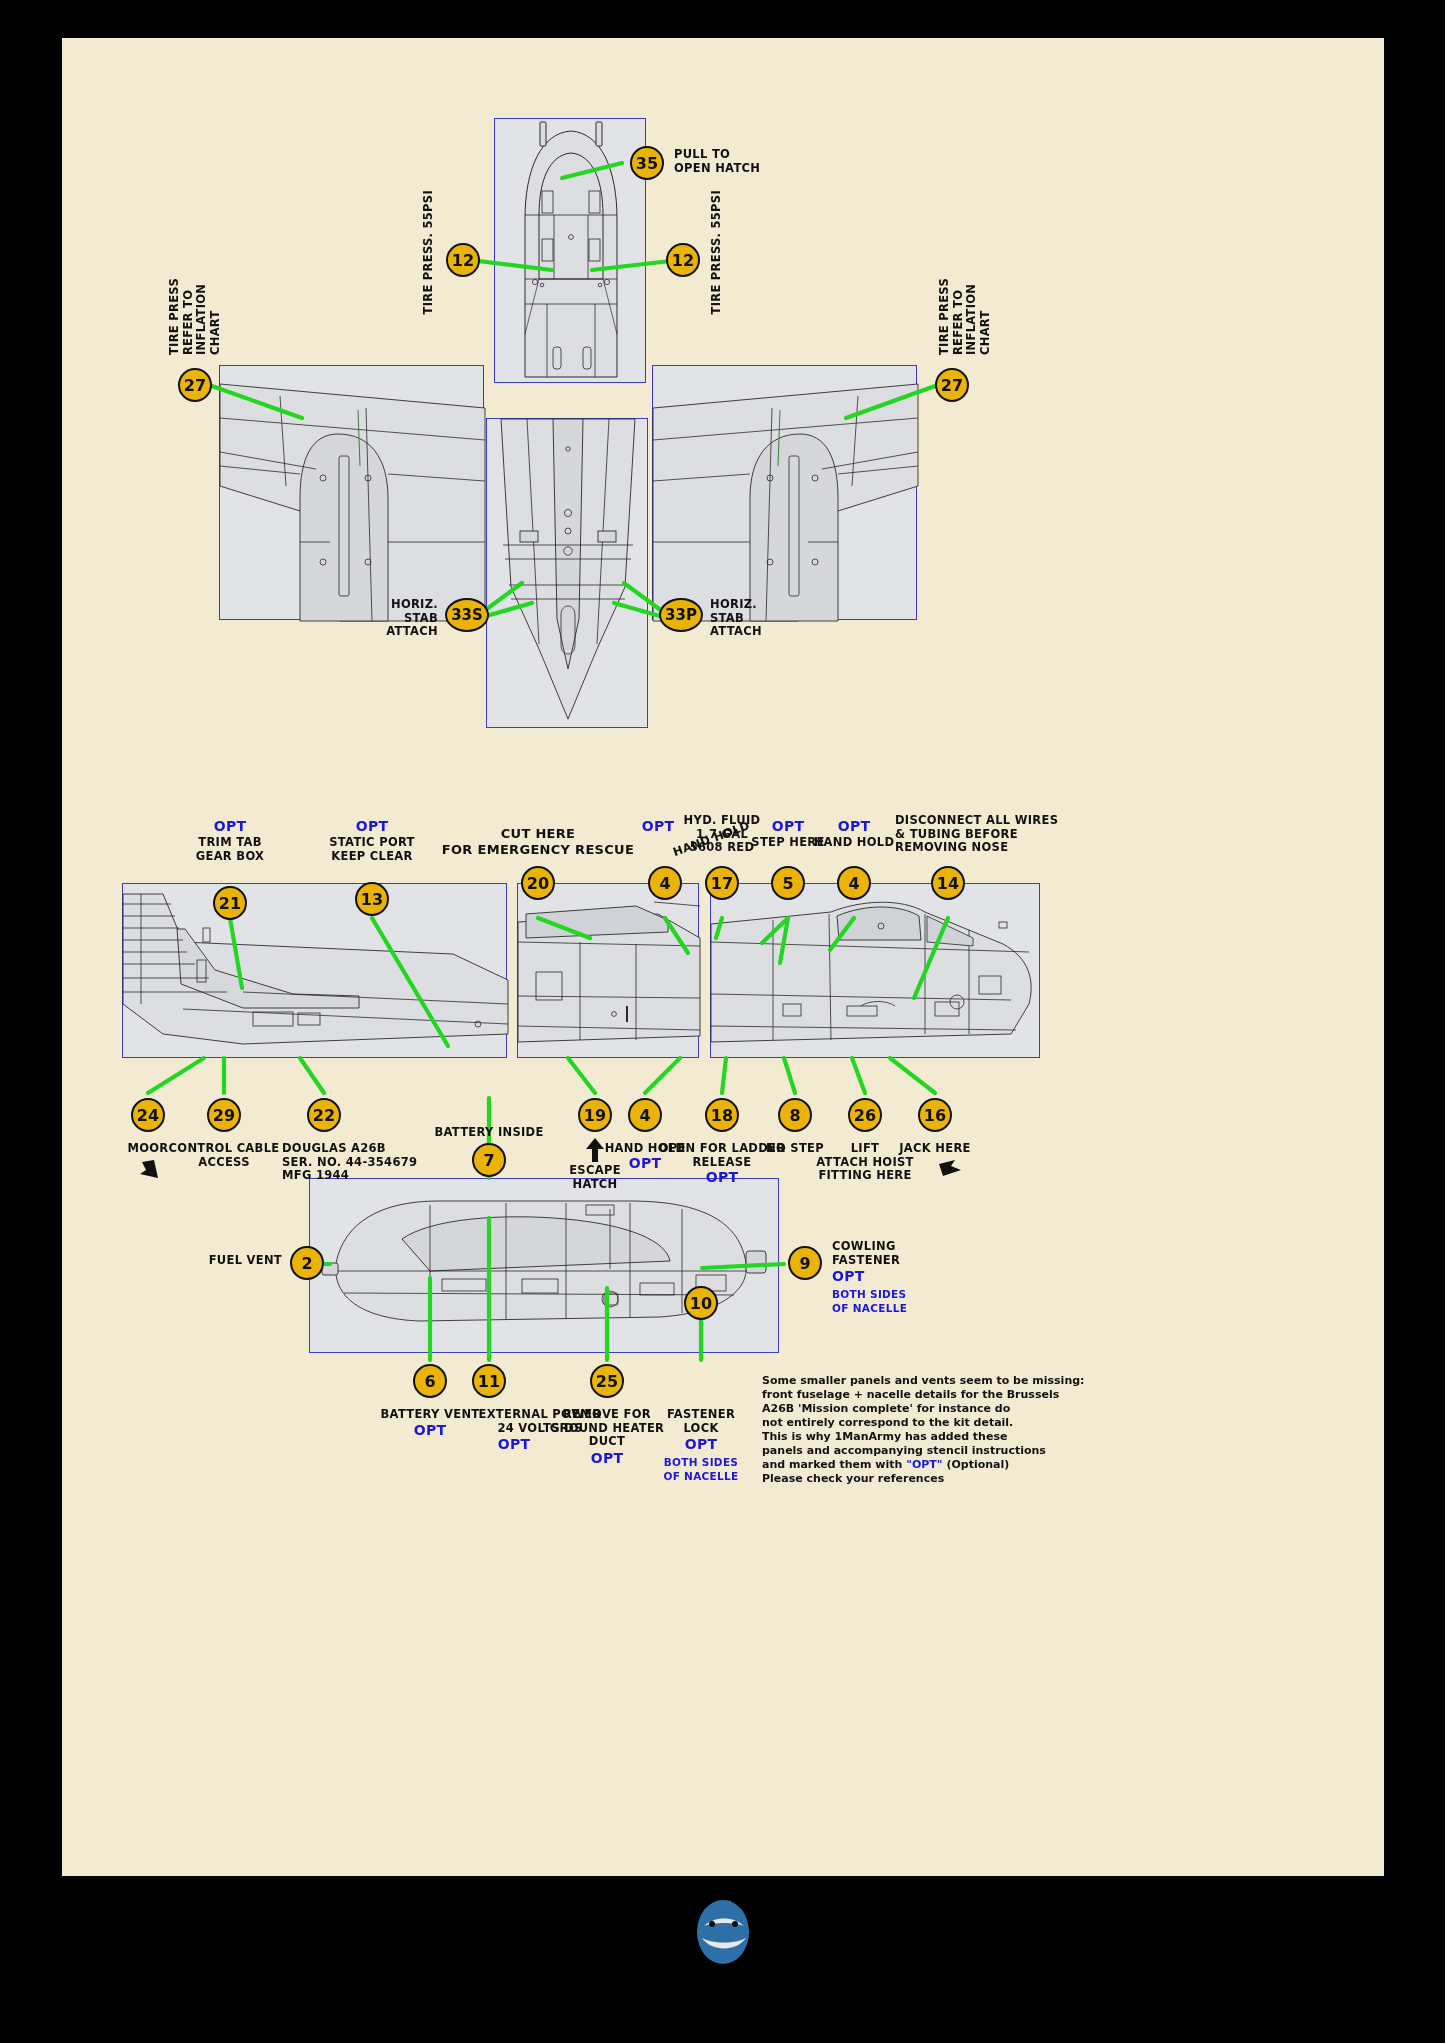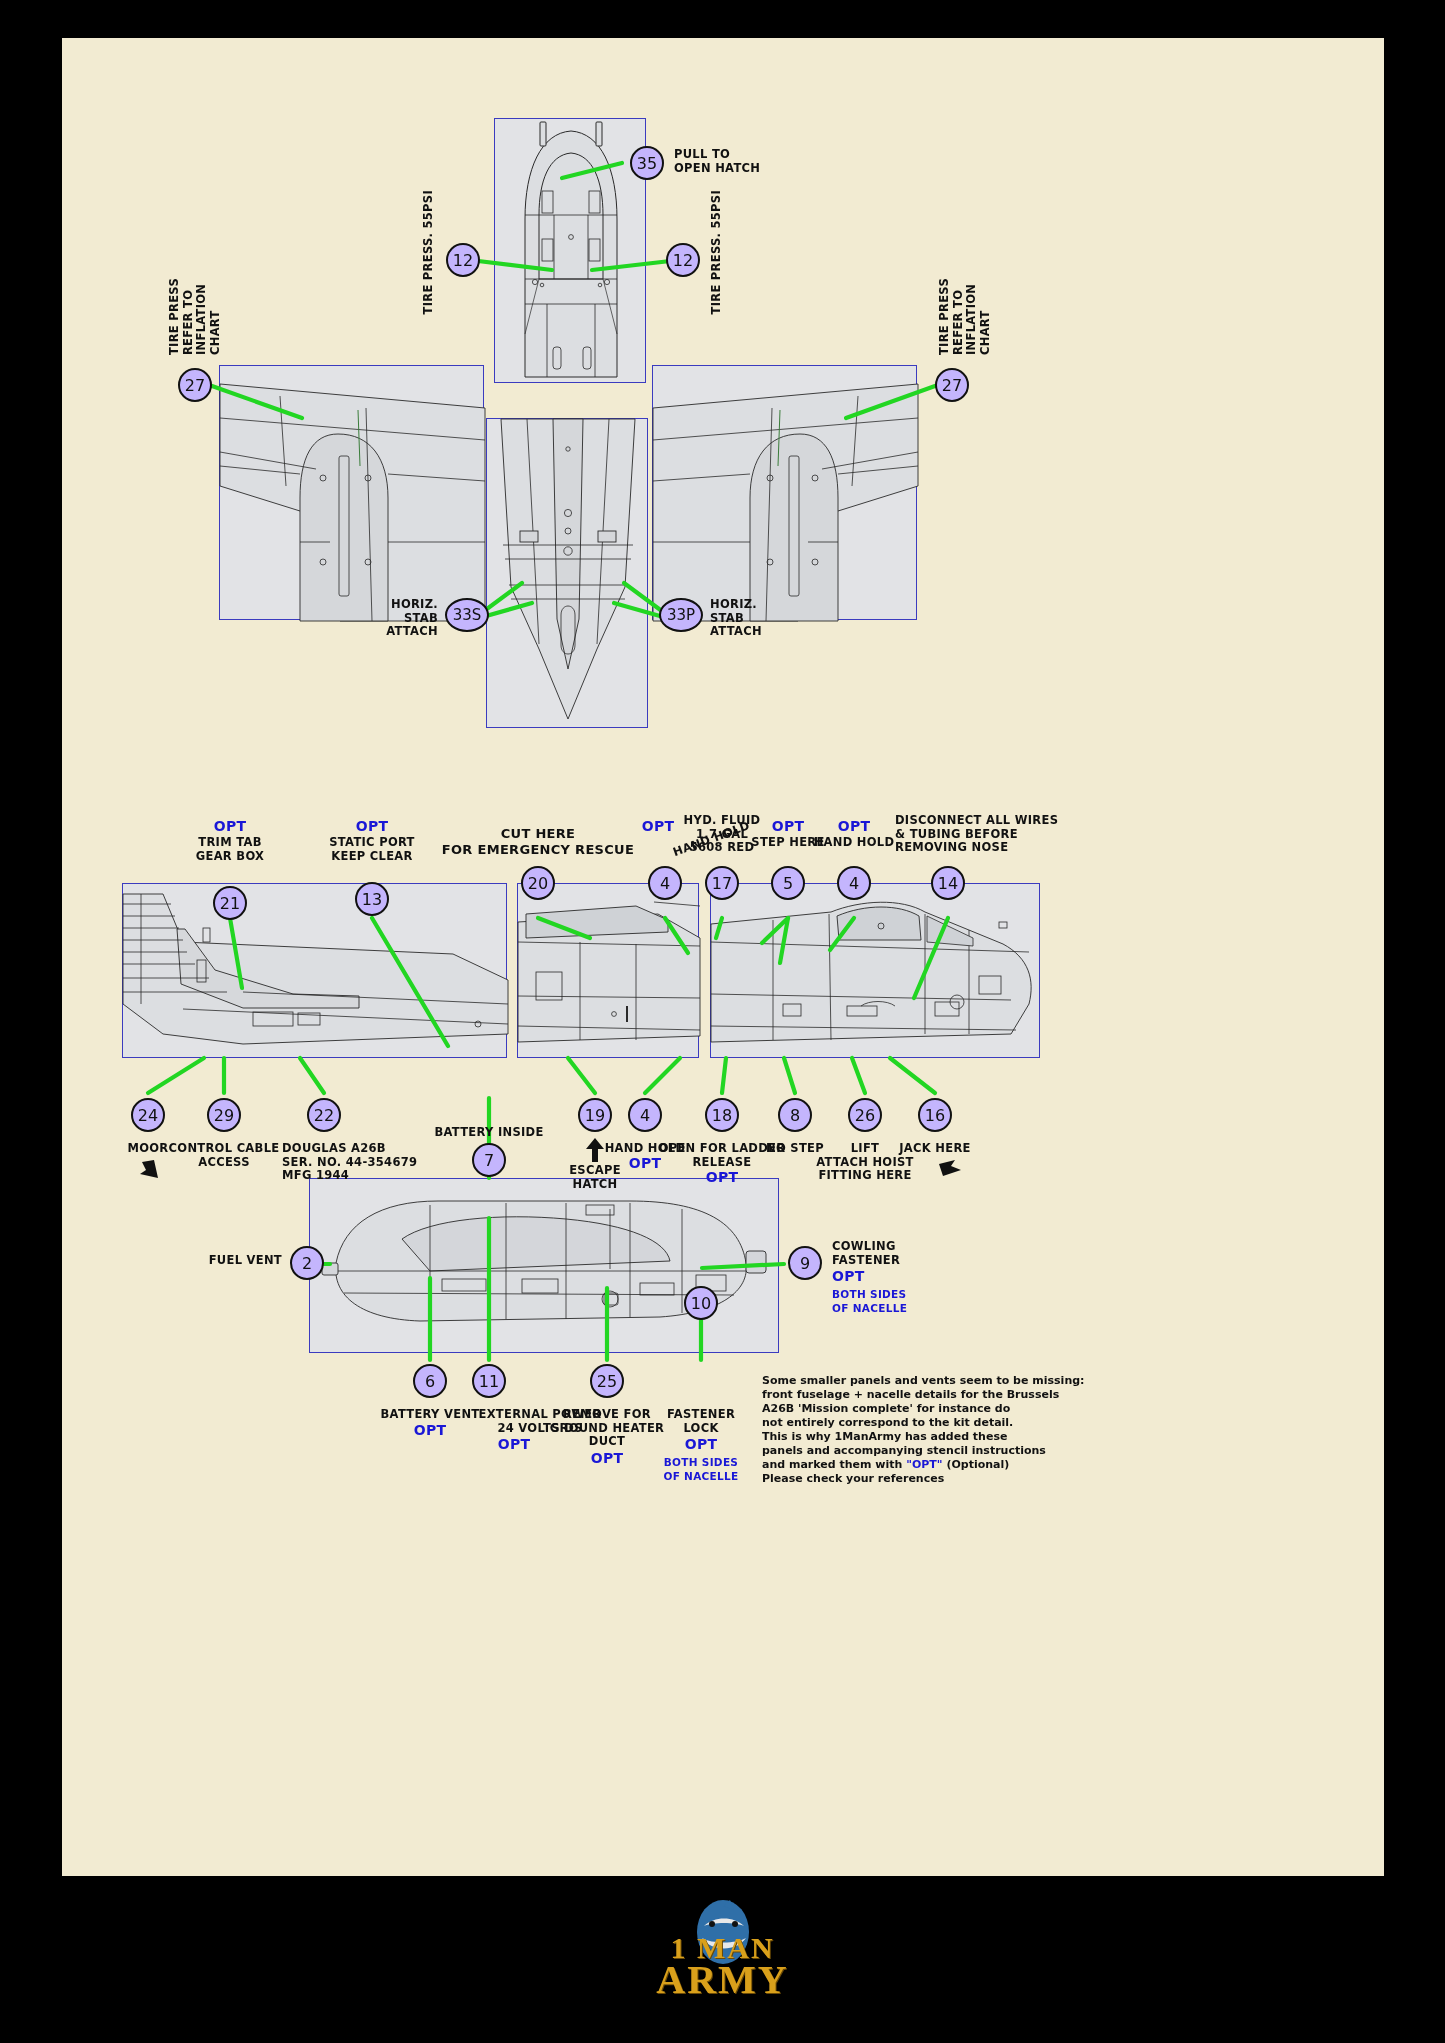--- a/index.html
+++ b/index.html
@@ -15,22 +15,22 @@
   .ttl{
     position:absolute;text-align:center;width:100%;
     font-family:"Liberation Sans", sans-serif;
     font-size:33px;letter-spacing:1px;color:#111;font-weight:400;
   }
   
   .panel{position:absolute;border:1.4px solid #3b3bbf;background:#e2e3e6;box-sizing:border-box;}
   
   .cal{
     position:absolute;width:34px;height:34px;border-radius:50%;
-    border:2.6px solid #111;background:#c4b5fd;color:#111;
-    font-family:"DejaVu Sans", sans-serif;font-weight:normal;font-size:16px;
+    border:2.6px solid #111;background:#eab308;color:#111;
+    font-family:"DejaVu Sans", sans-serif;font-weight:bold;font-size:16px;
     display:flex;align-items:center;justify-content:center;
     box-sizing:border-box;z-index:6;
   }
   .cal.wide{width:44px;height:34px;border-radius:50%;font-size:15px;}
   
   .lbl{
     position:absolute;font-family:"DejaVu Sans", sans-serif;
     font-weight:bold;font-size:11.5px;color:#111;line-height:13.5px;
     letter-spacing:.3px;white-space:pre;z-index:6;
   }
@@ -507,18 +507,14 @@
 <div id="logo">
   <div style="position:relative;width:200px;height:120px;">
     <svg class="shark" width="90" height="72" viewBox="0 0 90 72" style="left:50%;margin-left:-45px;top:0;">
       <ellipse cx="45" cy="34" rx="26" ry="32" fill="#2f6fa8"></ellipse>
       <path d="M26 28 C36 18 56 18 66 28 C58 24 34 24 26 28 Z" fill="#e8e8e8"></path>
       <path d="M24 40 C34 54 58 54 68 40 C58 46 34 46 24 40 Z" fill="#e8e8e8"></path>
       <path d="M45 8 L52 2 L56 12 Z" fill="#2f6fa8"></path>
       <circle cx="34" cy="26" r="3" fill="#111"></circle>
       <circle cx="57" cy="26" r="3" fill="#111"></circle>
     </svg>
-    <div class="logo-txt" style="position:absolute;left:0;top:36px;width:200px;">
-      <div class="logo-l1">1 MAN</div>
-      <div class="logo-l2">ARMY</div>
-    </div>
   </div>
 </div>
 
 </body></html>

